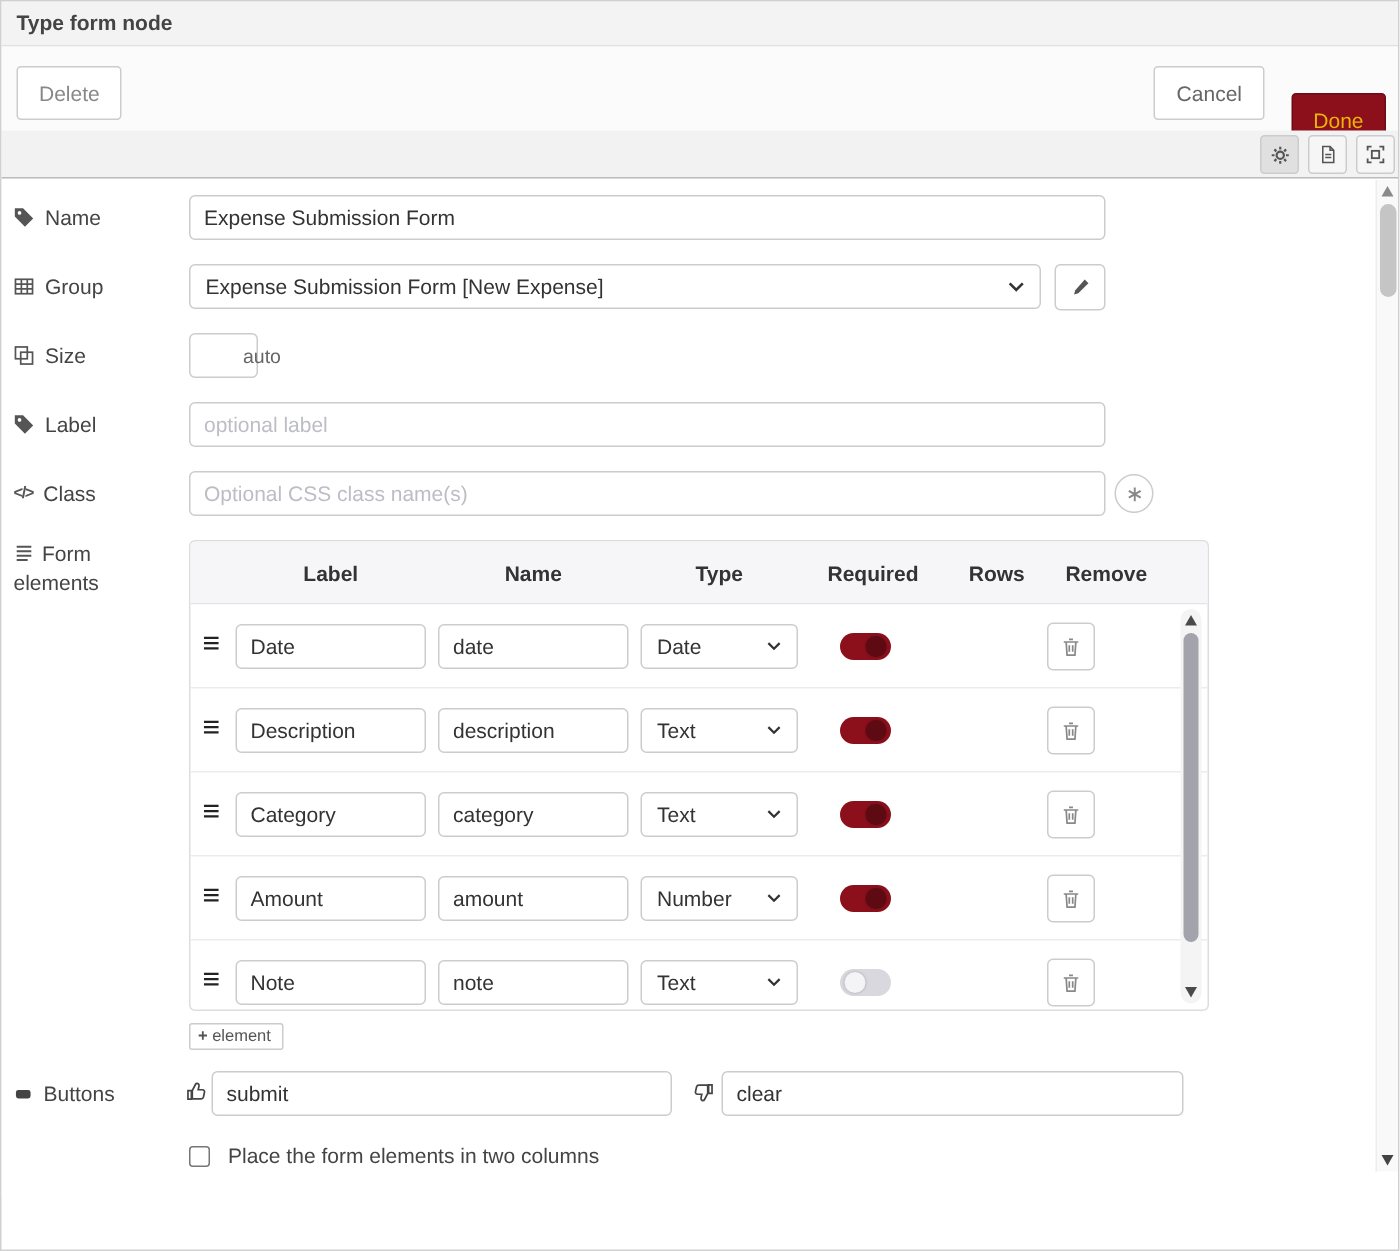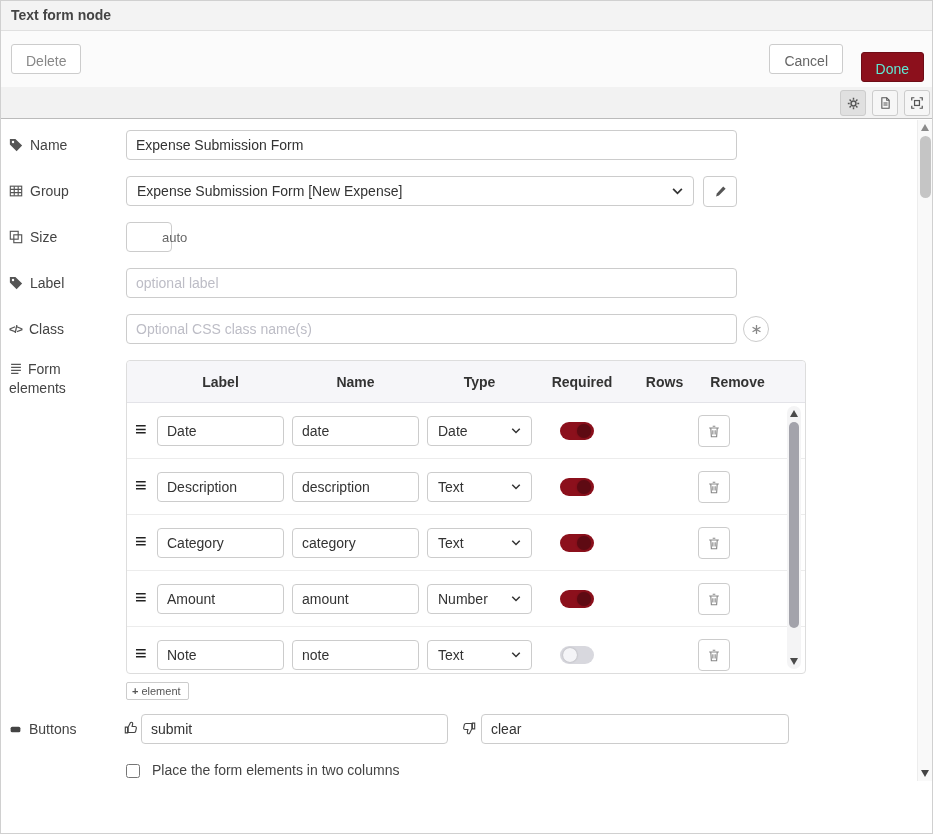--- a/index.html
+++ b/index.html
@@ -4,24 +4,24 @@
 <style>
   * { box-sizing: border-box; }
   body { margin:0; background:#e8e8e8; font-family:"Liberation Sans",sans-serif; }
   .dialog { position:relative; width:933px; height:834px; background:#fff; overflow:hidden; border:1px solid #d0d0d0; }
 
   
   .hdr { position:absolute; top:0; left:0; right:0; height:30px; background:#f3f3f3; border-bottom:1px solid #e0e0e0; font-size:14px; font-weight:bold; color:#444; line-height:29px; padding-left:10px; }
 
   
   .bbar { position:absolute; top:30px; left:0; right:0; height:56px; background:#fbfbfb; }
-  .btn { position:absolute; height:30px; padding:8px 14px; border:1px solid #ccc; border-radius:3px; background:#fff; font-size:14px; color:#888; font-family:inherit; cursor:pointer; }
+  .btn { position:absolute; height:36px; padding:8px 14px; border:1px solid #ccc; border-radius:3px; background:#fff; font-size:14px; color:#888; font-family:inherit; cursor:pointer; }
   .btn-delete { left:10px; top:13px; }
   .btn-cancel { right:89px; top:13px; color:#666; }
-  .btn-done { right:8px; top:21px; background:#8C101C; border-color:#6e0c16; color:#5eead4; }
+  .btn-done { right:8px; top:31px; background:#8C101C; border-color:#6e0c16; color:#eab308; }
 
   
   .tabbar { position:absolute; top:86px; left:0; right:0; height:32px; background:#f2f2f2; border-bottom:1px solid #bbb; }
   .tab { position:absolute; left:5px; top:0; width:197px; height:33px; background:#fff; border:1px solid #bbb; border-bottom:none; border-radius:2px 2px 0 0; display:flex; align-items:center; gap:7px; padding-left:12px; font-size:14px; color:#555; z-index:2; }
   .toolbtn { position:absolute; top:3px; width:26px; height:26px; border:1px solid #ccc; border-radius:3px; background:#f6f6f6; padding:0; display:flex; align-items:center; justify-content:center; cursor:pointer; }
   .toolbtn.active { background:#e0e0e0; }
 
   
   .content { position:absolute; top:119px; left:0; right:15px; bottom:35px; background:#fff; }
   .frow { position:absolute; left:0; right:0; }
@@ -76,21 +76,21 @@
   .fenabled { position:absolute; left:42px; top:5px; height:24px; padding:0 12px 0 8px; display:flex; align-items:center; gap:7px; border:1px solid #ccc; border-radius:3px; background:#fff; font-size:13px; color:#444; font-family:inherit; cursor:pointer; }
 
   .icon { display:inline-flex; align-items:center; justify-content:center; }
   .codeicon { font-size:11px; font-weight:bold; color:#555; letter-spacing:-1px; }
 </style>
 </head>
 <body>
 
 <div class="dialog">
 
-  <div class="hdr">Text form node</div>
+  <div class="hdr">Type form node</div>
 
   <div class="bbar">
     <button class="btn btn-delete">Delete</button>
     <button class="btn btn-cancel">Cancel</button>
     <button class="btn btn-done">Done</button>
   </div>
 
   <div class="tabbar">
     <button class="toolbtn active" style="right:66px">
       <span class="icon">

